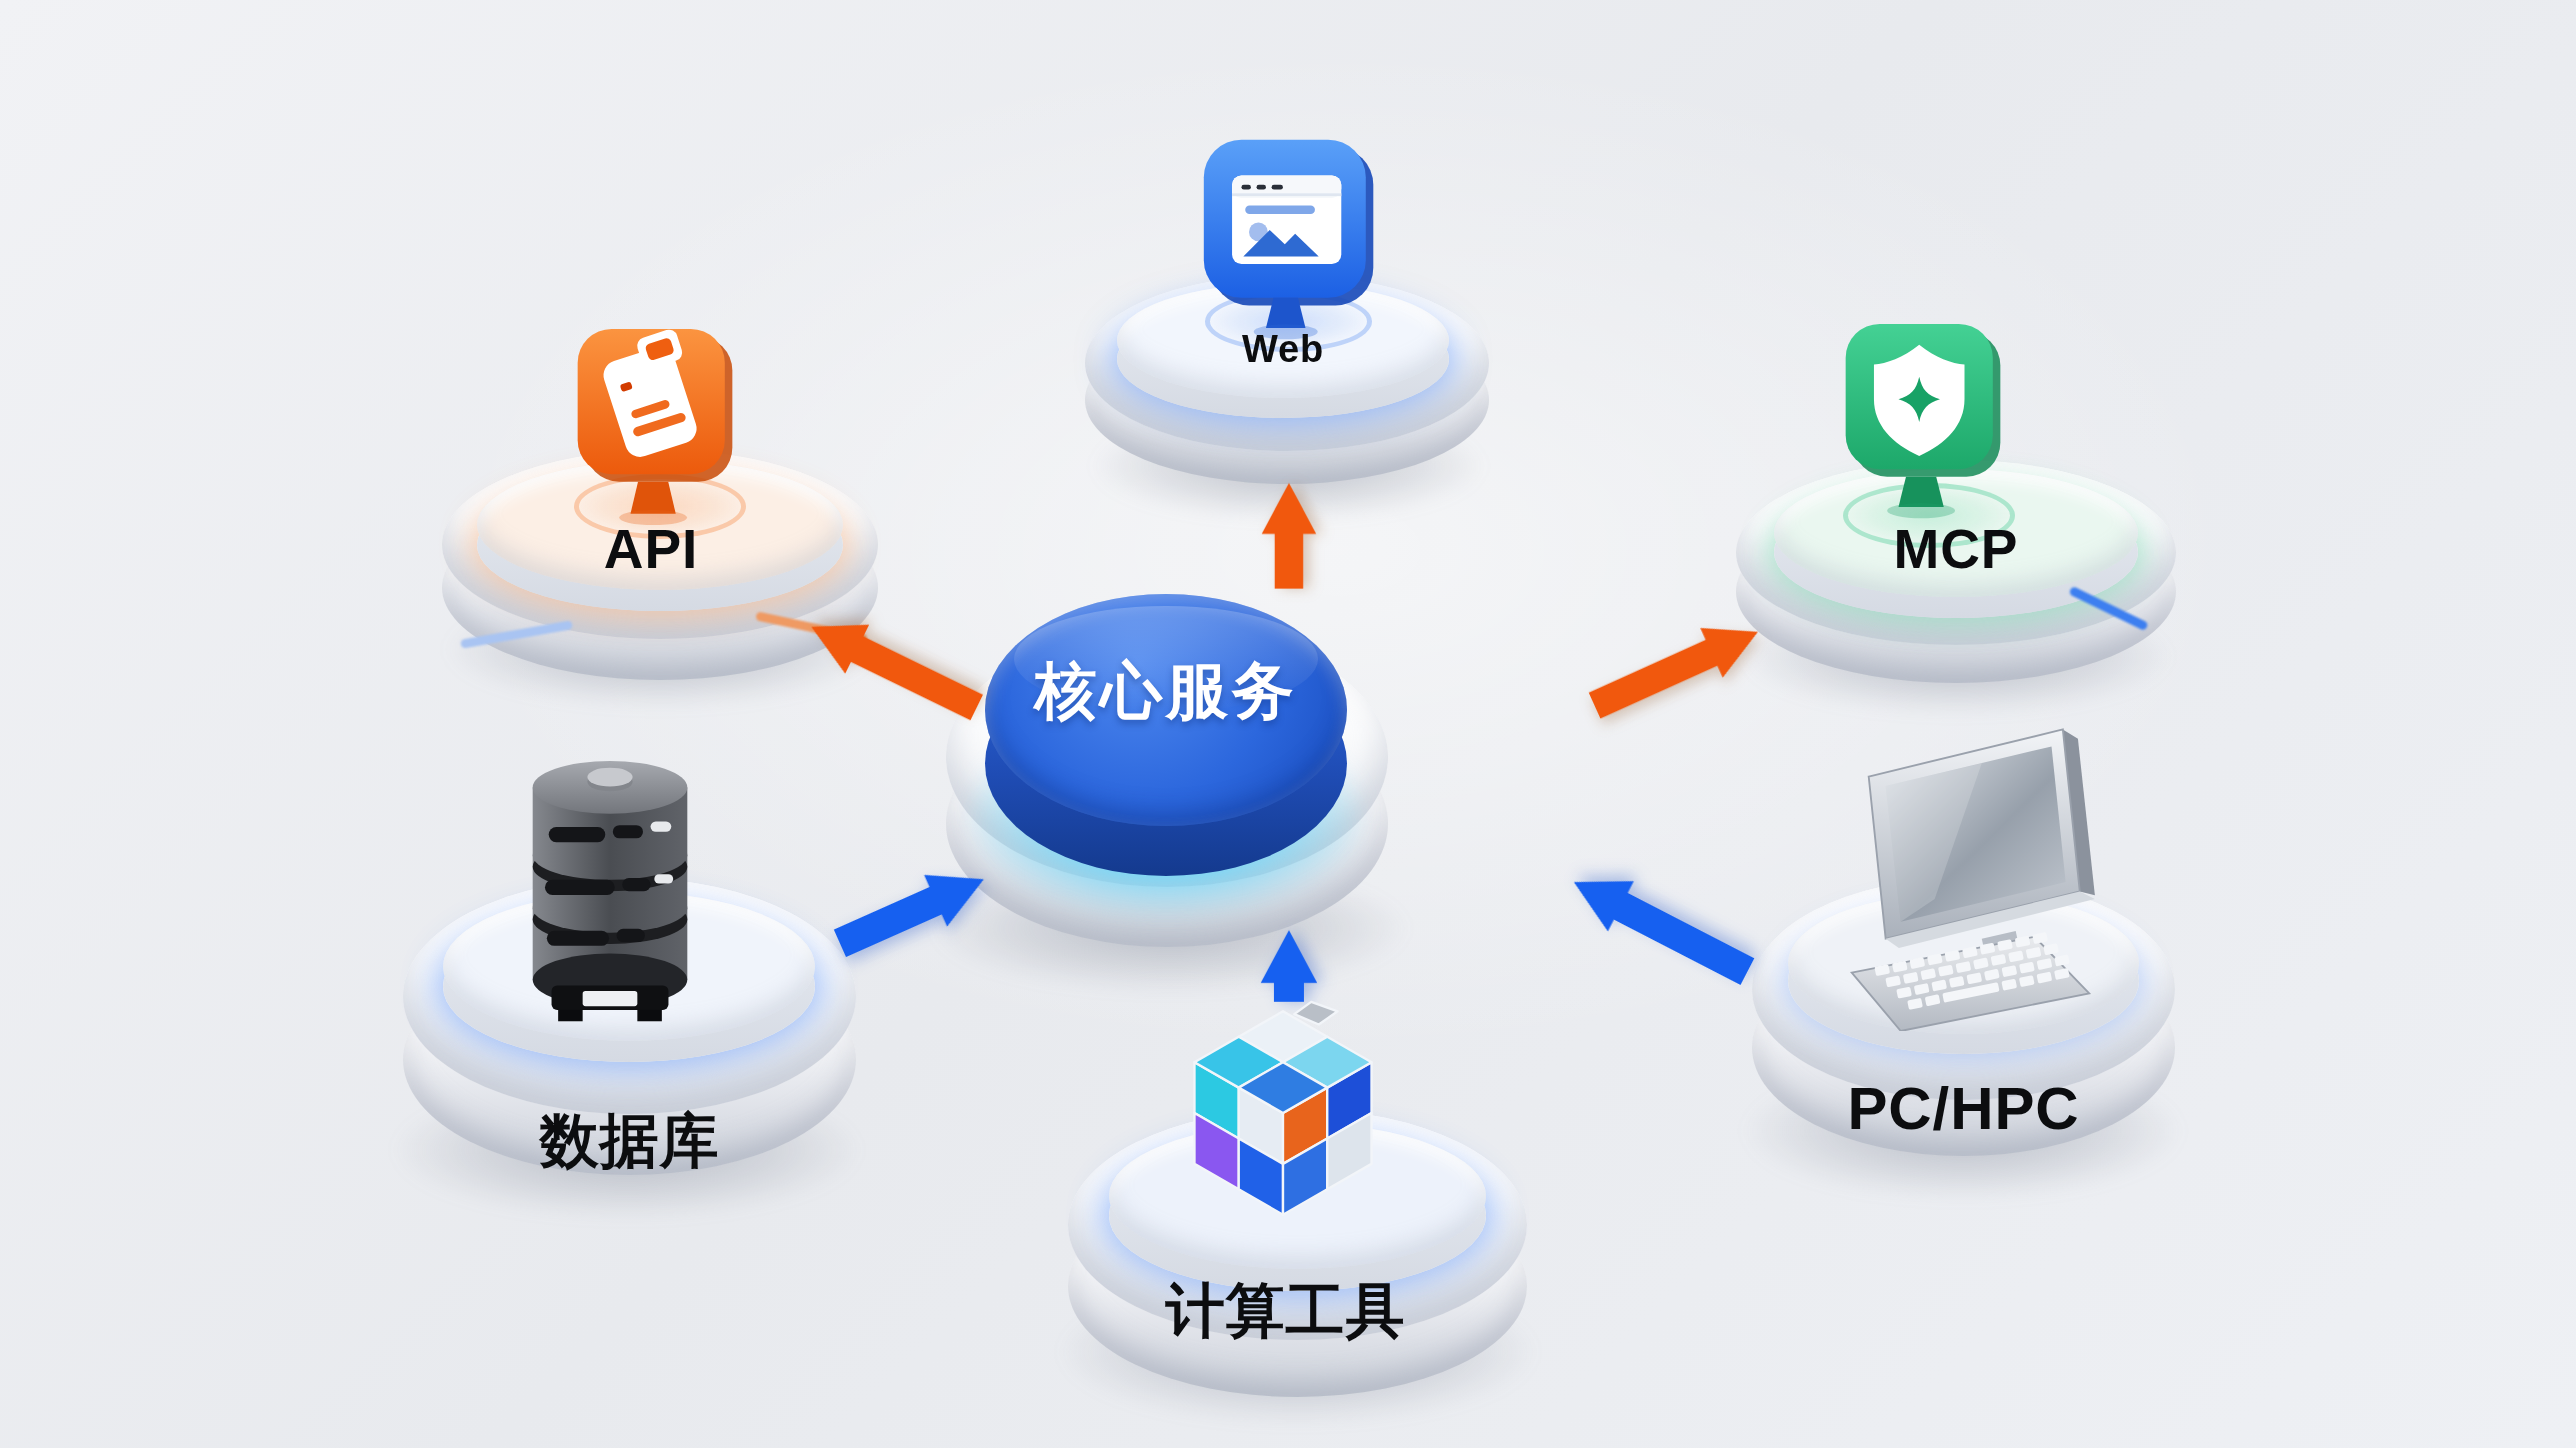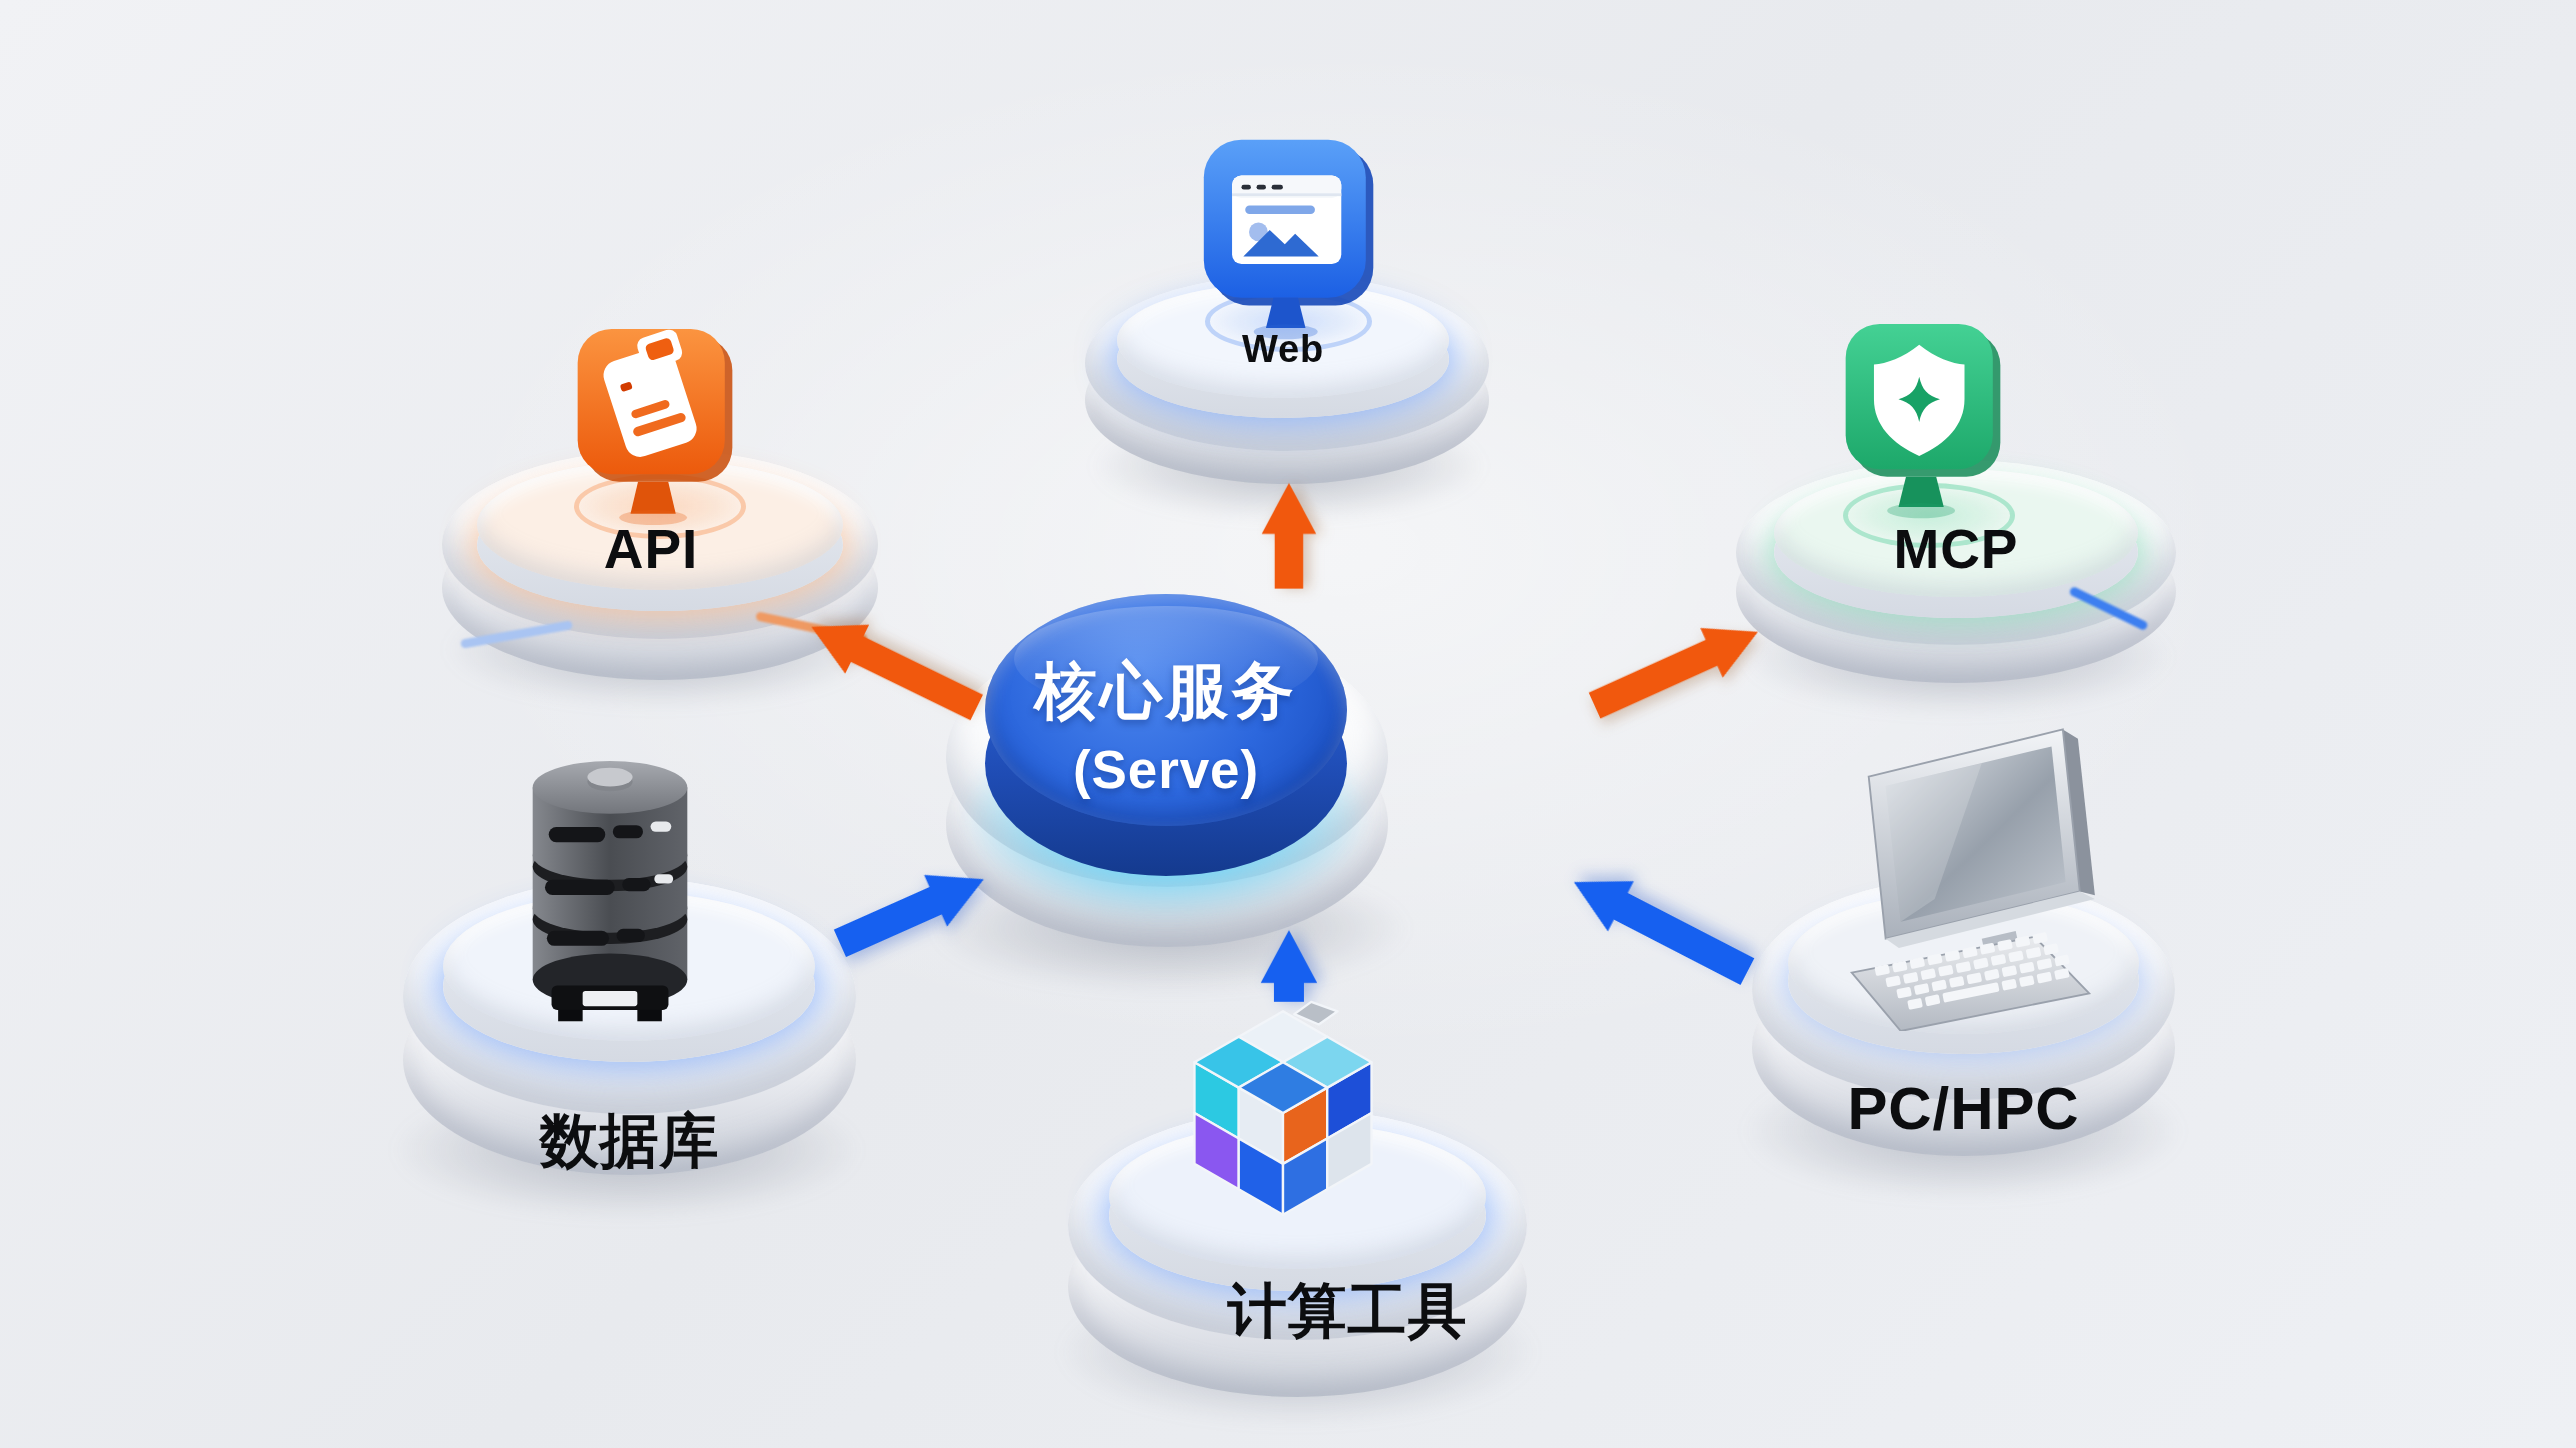--- a/index.html
+++ b/index.html
@@ -111,21 +111,21 @@
   #node-db .icon{left:511px;top:744px;width:198px;height:283px;}
   #node-db .node-label{left:403px;top:1076px;width:453px;font-size:59px;margin-top:26px;}
   
   #node-compute{z-index:6;}
   #node-compute .gshadow{left:1062px;top:1281px;width:472px;height:142px;}
   #node-compute .ped-side{left:1068px;top:1175px;width:459px;height:222px;}
   #node-compute .ped-top{left:1068px;top:1109px;width:459px;height:231px;}
   #node-compute .ped-inner-side{left:1109px;top:1140px;width:377px;height:151px;box-shadow:0 0 32px 9.4px rgba(64,128,248,.45);}
   #node-compute .ped-inner-top{left:1109px;top:1123px;width:377px;height:146px;background:#edf2fb;}
   #node-compute .icon{left:1170px;top:983px;width:226px;height:245px;}
-  #node-compute .node-label{left:1118px;top:1272px;width:459px;font-size:59px;}
+  #node-compute .node-label{left:1056px;top:1272px;width:459px;font-size:59px;}
   
   #node-pc .gshadow{left:1746px;top:1064px;width:434px;height:134px;}
   #node-pc .ped-side{left:1752px;top:939px;width:423px;height:217px;}
   #node-pc .ped-top{left:1752px;top:878px;width:423px;height:222px;}
   #node-pc .ped-inner-side{left:1788px;top:908px;width:351px;height:146px;box-shadow:0 0 26.4px 7.5px rgba(90,140,240,.35);}
   #node-pc .ped-inner-top{left:1788px;top:892px;width:351px;height:142px;background:#eff2f7;}
   #node-pc .icon{left:1840px;top:720px;width:293px;height:311px;}
   #node-pc .node-label{left:1752px;top:1074px;width:423px;font-size:60px;}
   
   .arrows{position:absolute;left:0;top:0;z-index:5;pointer-events:none;}
@@ -139,21 +139,20 @@
 
   <div class="node" id="node-serve">
     <div class="gshadow"></div>
     <div class="ped ped-side"></div>
     <div class="ped ped-top"></div>
     <div class="serve-glow"></div>
     <div class="btn-side"></div>
     <div class="btn-top"></div>
     <div class="serve-text">
       <div class="serve-title">核心服务</div>
-      <div class="serve-sub">(Serve)</div>
     </div>
   </div>
 
   <div class="node" id="node-web">
     <div class="gshadow"></div>
     <div class="ped ped-side"></div>
     <div class="ped ped-top"></div>
     <div class="ped ped-inner-side"></div>
     <div class="ped ped-inner-top"></div>
     <div class="halo"></div>

